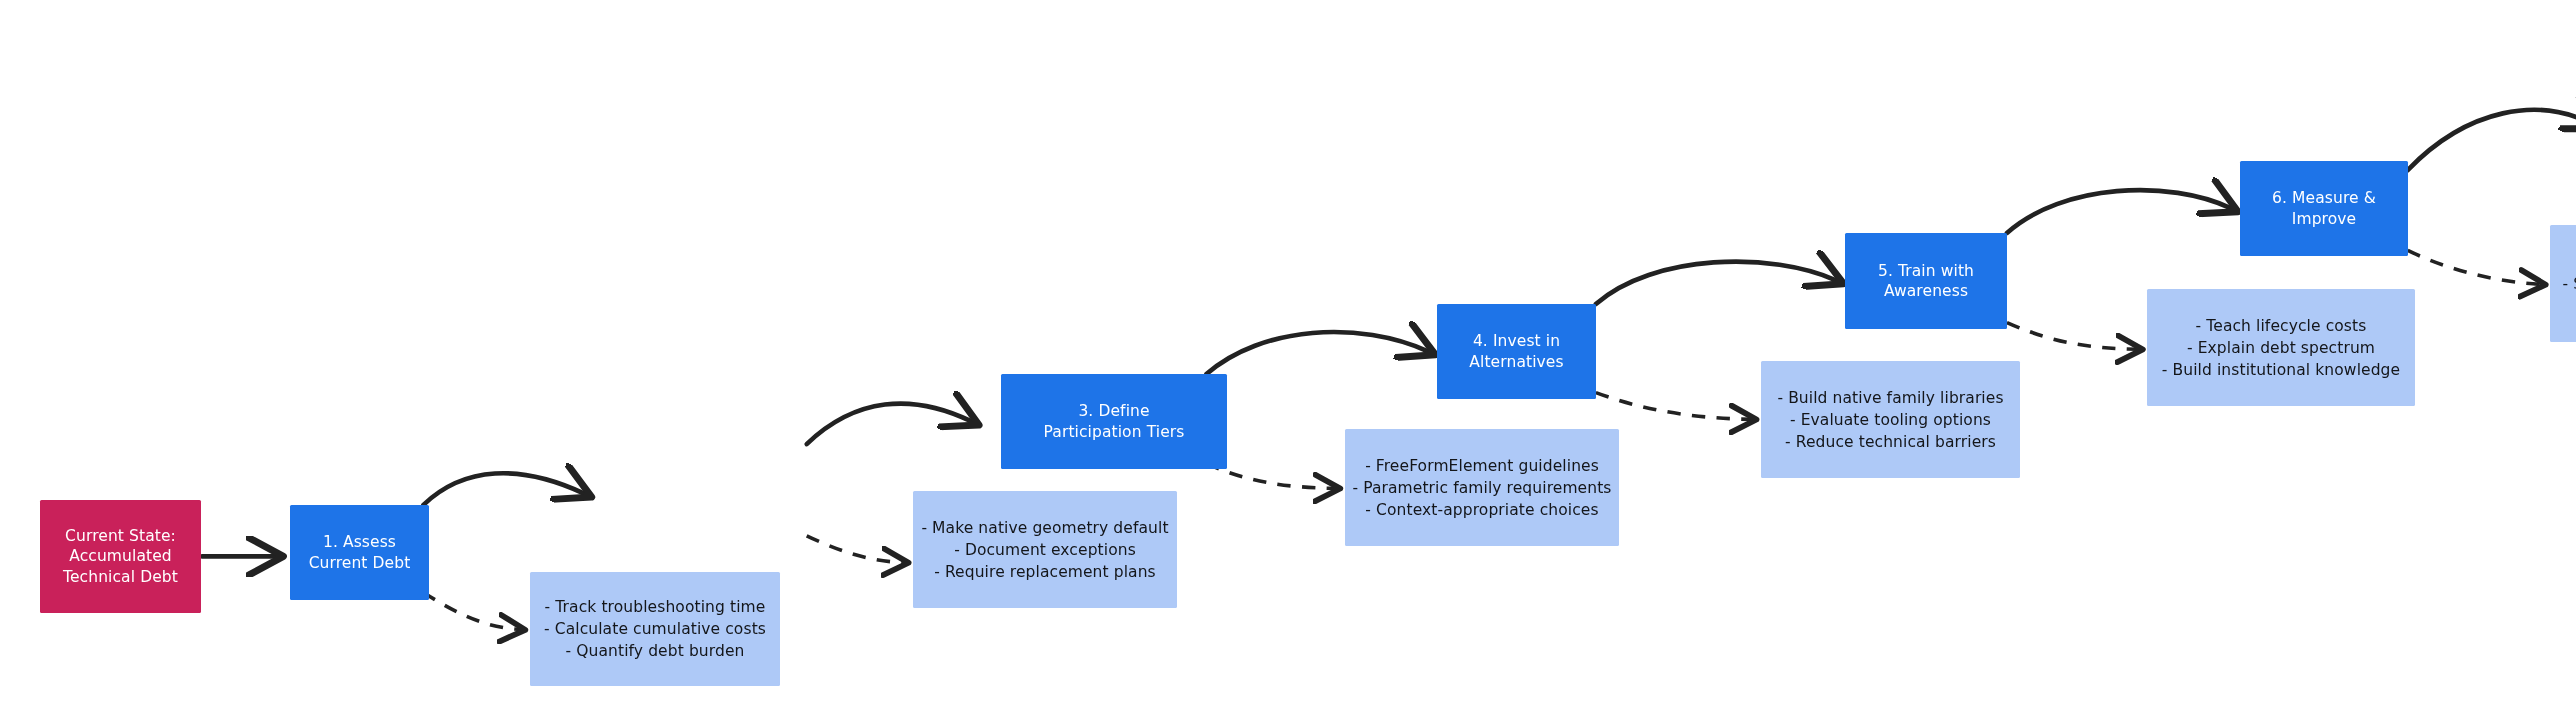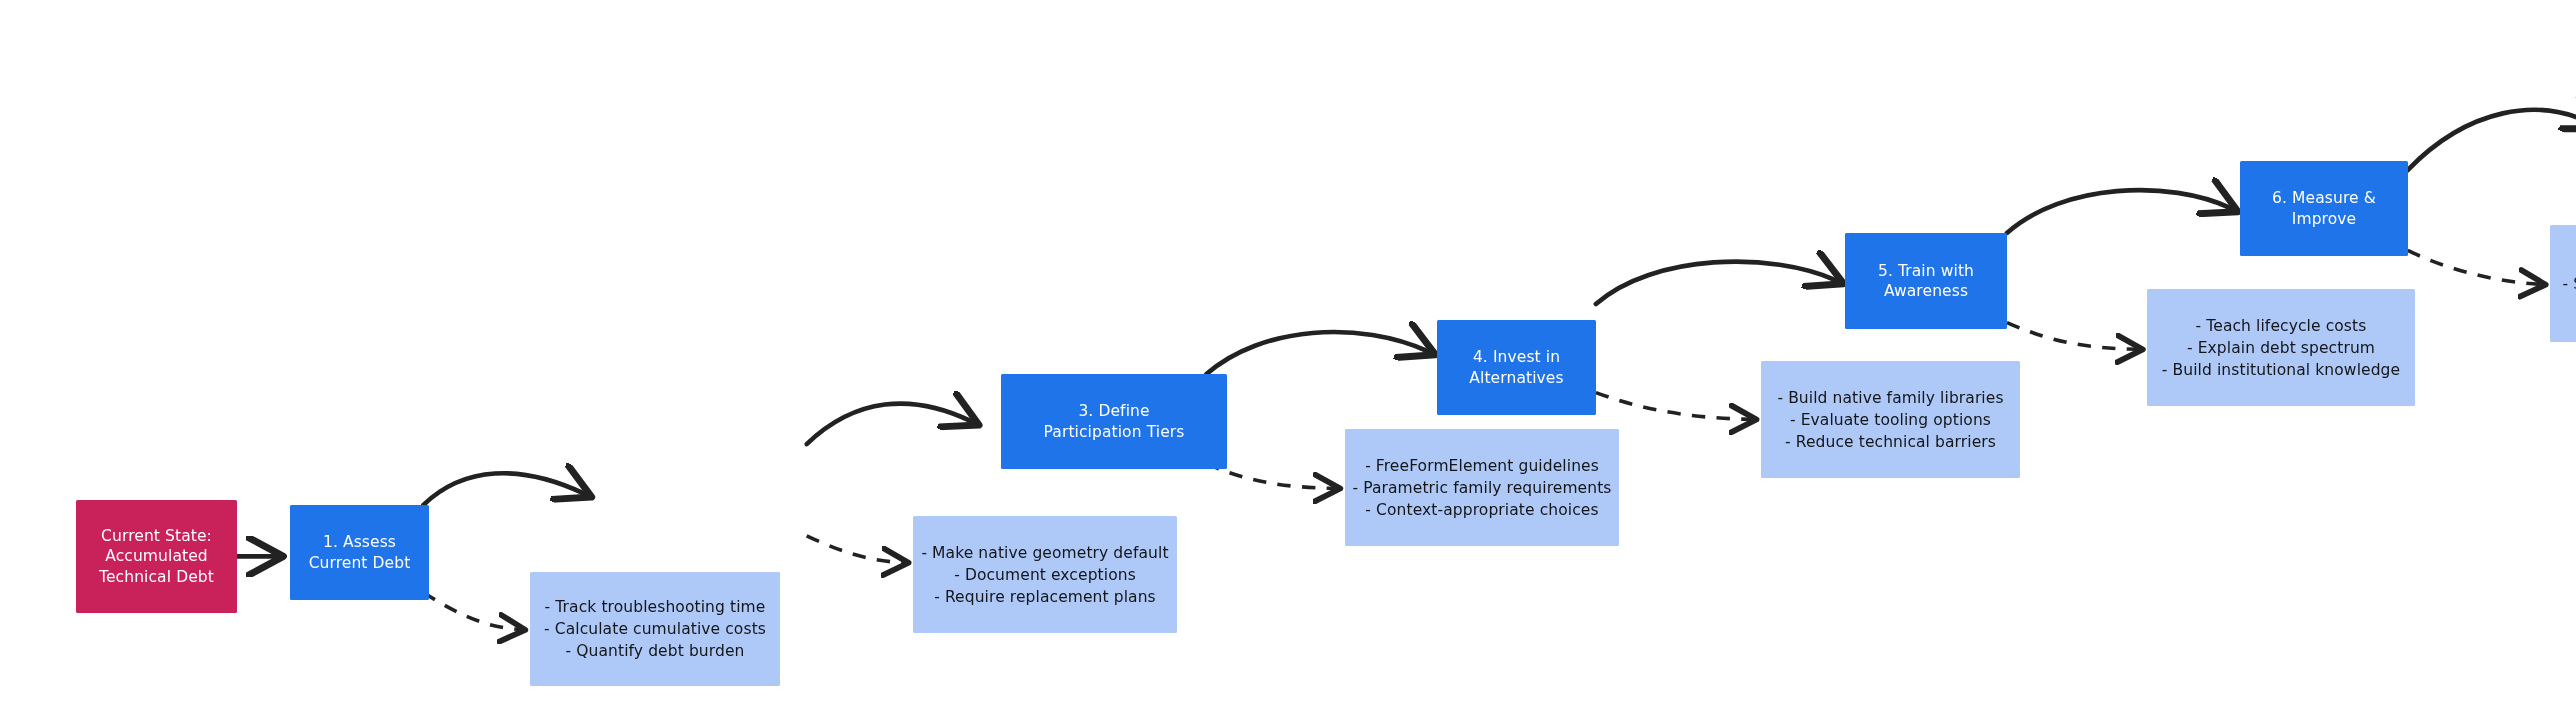--- a/index.html
+++ b/index.html
@@ -35,21 +35,20 @@
     text-align: center;
     white-space: pre-line;
     line-height: 1.30;
     letter-spacing: 0.1px;
   }
   .node-start {
     background: #C9215A;
     color: #ffffff;
     font-size: 15.5px;
     border-radius: 1.5px;
-    margin-left: 36px;
   }
   .node-step {
     background: #1E74E8;
     color: #ffffff;
     font-size: 15.5px;
     border-radius: 1.5px;
   }
   .node-note {
     background: #AEC9F7;
     color: #14161a;
@@ -117,40 +116,40 @@
     <span class="node-label">1. Assess
 Current Debt</span>
   </div>
 
 
   <div class="node node-step" style="left: 981px; top: 374px; width: 226px; height: 95px; margin-left: 20px;">
     <span class="node-label">3. Define
 Participation Tiers</span>
   </div>
 
-  <div class="node node-step" style="left: 1437px; top: 320px; width: 159px; height: 95px;">
+  <div class="node node-step" style="left: 1437px; top: 304px; width: 159px; height: 95px;">
     <span class="node-label">4. Invest in
 Alternatives</span>
   </div>
 
   <div class="node node-step" style="left: 1845px; top: 233px; width: 162px; height: 96px;">
     <span class="node-label">5. Train with
 Awareness</span>
   </div>
 
   <div class="node node-step" style="left: 2240px; top: 161px; width: 168px; height: 95px;">
     <span class="node-label">6. Measure &amp;
 Improve</span>
   </div>
 
   <div id="notes-layer">
       <div class="node node-note" style="left: 530px; top: 572px; width: 250px; height: 114px;"><span class="node-label">- Track troubleshooting time
 - Calculate cumulative costs
 - Quantify debt burden</span></div>
-      <div class="node node-note" style="left: 913px; top: 516px; width: 264px; height: 117px;"><span class="node-label">- Make native geometry default
+      <div class="node node-note" style="left: 913px; top: 491px; width: 264px; height: 117px;"><span class="node-label">- Make native geometry default
 - Document exceptions
 - Require replacement plans</span></div>
       <div class="node node-note" style="left: 1345px; top: 429px; width: 274px; height: 117px;"><span class="node-label">- FreeFormElement guidelines
 - Parametric family requirements
 - Context-appropriate choices</span></div>
       <div class="node node-note" style="left: 1761px; top: 361px; width: 259px; height: 117px;"><span class="node-label">- Build native family libraries
 - Evaluate tooling options
 - Reduce technical barriers</span></div>
       <div class="node node-note" style="left: 2147px; top: 289px; width: 268px; height: 117px; justify-content: center;"><span class="node-label">- Teach lifecycle costs
 - Explain debt spectrum

